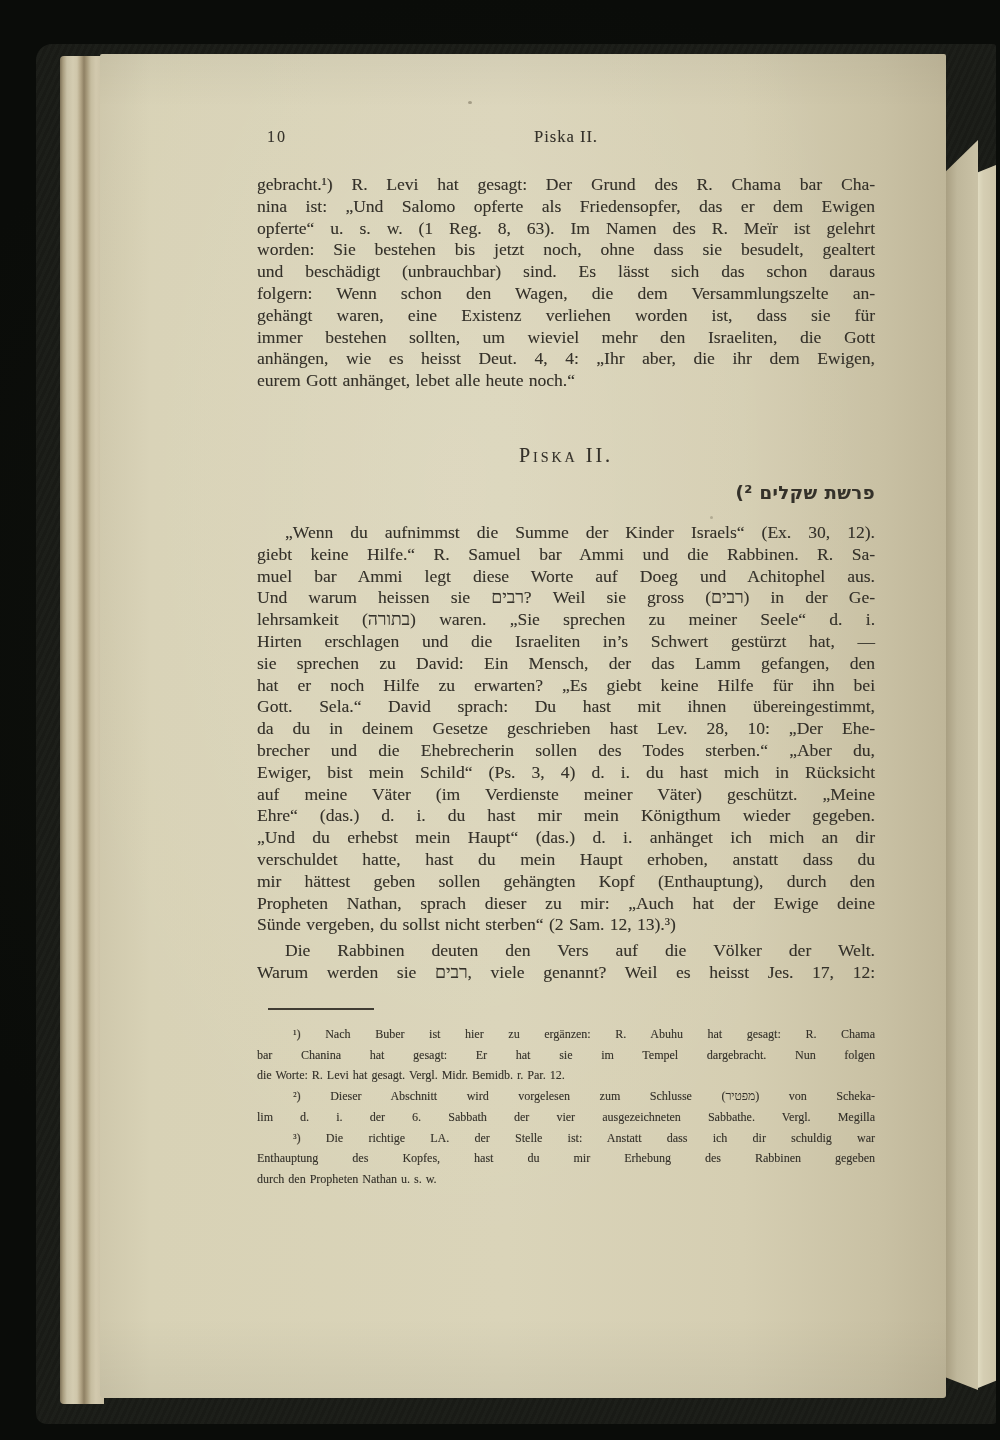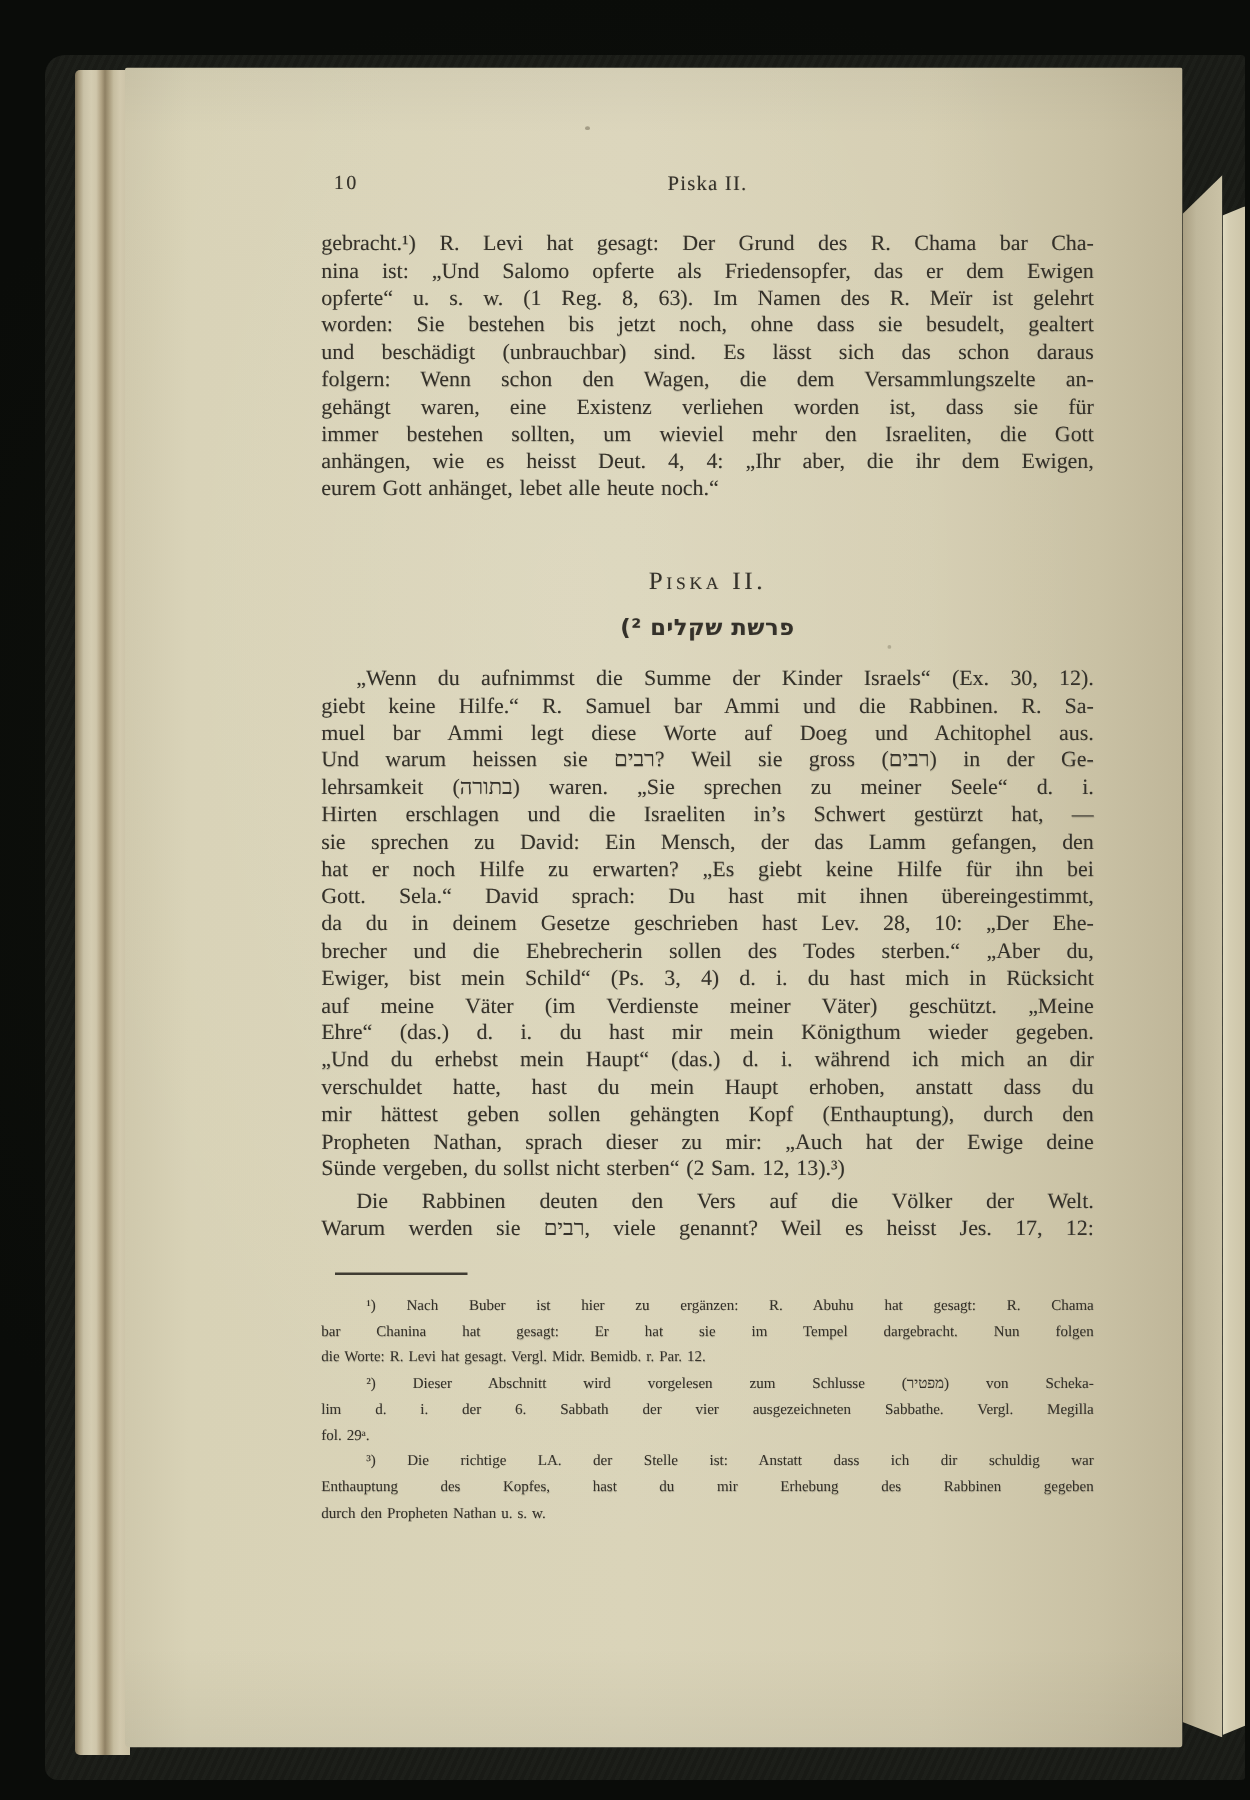--- a/index.html
+++ b/index.html
@@ -48,42 +48,41 @@
   .facing-page{
     position:absolute;left:978px;top:165px;width:18px;bottom:52px;
     background:linear-gradient(90deg,#e0dbc1 0%,#d5ceb3 30%,#cdc5a9 100%);
     clip-path:polygon(0 0.6%, 100% 0, 100% 99.4%, 0 100%);
   }
   
   .content{
     position:absolute;left:157px;top:0;width:618px;
     color:#34312a;
     text-shadow:0.3px 0.3px 0.6px rgba(58,52,40,0.30);
-    margin-top:10px;
   }
   .pagehead{position:relative;margin-top:72px;height:22px;
     font-size:16.5px;line-height:22px;text-align:center;letter-spacing:1px;}
   .pagenum{position:absolute;left:10px;top:0;letter-spacing:2px;font-size:16px;}
   .para{margin:0;}
   .line{
     font-size:17.5px;line-height:21.8px;
     text-align:justify;text-align-last:justify;
     word-spacing:1px;
   }
   .line.last{text-align-last:left;}
   .line.indent{text-indent:28px;}
   #p1-slot{margin-top:26px;}
   .piska{
     margin:50px 0 0 0;font-weight:normal;
     font-variant:small-caps;font-size:20px;line-height:26px;
     letter-spacing:3px;text-align:center;
   }
   .hebrew-title{
     margin-top:12px;height:26px;line-height:26px;
-    text-align:center;direction:rtl;
+    text-align:right;direction:rtl;
     font-family:"DejaVu Sans",sans-serif;
     font-size:18px;font-weight:bold;letter-spacing:0.5px;
   }
   #body-paras{margin-top:16px;}
   #body-paras .para + .para{margin-top:4px;}
   .fn-rule{margin:24px 0 0 11px;width:106px;height:0;
     border-top:2px solid #403c33;}
   #footnotes{margin-top:14px;}
   .para.fn .line{font-size:12px;line-height:20.8px;}
   .para.fn .line.indent{text-indent:36px;}
@@ -132,21 +131,21 @@
             <div class="line">lehrsamkeit (בתורה) waren.  „Sie sprechen zu meiner Seele“ d. i.</div>
             <div class="line">Hirten erschlagen und die Israeliten in’s Schwert gestürzt hat, —</div>
             <div class="line">sie sprechen zu David: Ein Mensch, der das Lamm gefangen, den</div>
             <div class="line">hat er noch Hilfe zu erwarten?  „Es giebt keine Hilfe für ihn bei</div>
             <div class="line">Gott.  Sela.“  David sprach: Du hast mit ihnen übereingestimmt,</div>
             <div class="line">da du in deinem Gesetze geschrieben hast Lev. 28, 10: „Der Ehe-</div>
             <div class="line">brecher und die Ehebrecherin sollen des Todes sterben.“  „Aber du,</div>
             <div class="line">Ewiger, bist mein Schild“ (Ps. 3, 4) d. i. du hast mich in Rücksicht</div>
             <div class="line">auf meine Väter (im Verdienste meiner Väter) geschützt.  „Meine</div>
             <div class="line">Ehre“ (das.) d. i. du hast mir mein Königthum wieder gegeben.</div>
-            <div class="line">„Und du erhebst mein Haupt“ (das.) d. i. während ich mich an dir</div>
+            <div class="line">„Und du erhebst mein Haupt“ (das.) d. i. anhänget ich mich an dir</div>
             <div class="line">verschuldet hatte, hast du mein Haupt erhoben, anstatt dass du</div>
             <div class="line">mir hättest geben sollen gehängten Kopf (Enthauptung), durch den</div>
             <div class="line">Propheten Nathan, sprach dieser zu mir: „Auch hat der Ewige deine</div>
             <div class="line last">Sünde vergeben, du sollst nicht sterben“ (2 Sam. 12, 13).³)</div>
           </div>
           <div class="para">
             <div class="line indent">Die Rabbinen deuten den Vers auf die Völker der Welt.</div>
             <div class="line">Warum werden sie רבים, viele genannt?  Weil es heisst Jes. 17, 12:</div>
           </div>
         </div>
@@ -155,21 +154,20 @@
 
       <div id="footnotes">
           <div class="para fn">
             <div class="line indent">¹) Nach Buber ist hier zu ergänzen: R. Abuhu hat gesagt: R. Chama</div>
             <div class="line">bar Chanina hat gesagt: Er hat sie im Tempel dargebracht.  Nun folgen</div>
             <div class="line last">die Worte: R. Levi hat gesagt.  Vergl. Midr. Bemidb. r. Par. 12.</div>
           </div>
           <div class="para fn">
             <div class="line indent">²) Dieser Abschnitt wird vorgelesen zum Schlusse (מפטיר) von Scheka-</div>
             <div class="line">lim d. i. der 6. Sabbath der vier ausgezeichneten Sabbathe.  Vergl. Megilla</div>
-            <div class="line last">fol. 29ᵃ.</div>
           </div>
           <div class="para fn">
             <div class="line indent">³) Die richtige LA. der Stelle ist:  Anstatt dass ich dir schuldig war</div>
             <div class="line">Enthauptung des Kopfes, hast du mir Erhebung des Rabbinen gegeben</div>
             <div class="line last">durch den Propheten Nathan u. s. w.</div>
           </div>
         </div>
 
     </div>
     <div class="speck" style="left:368px;top:47px;width:4px;height:3px;opacity:.5;"></div>

